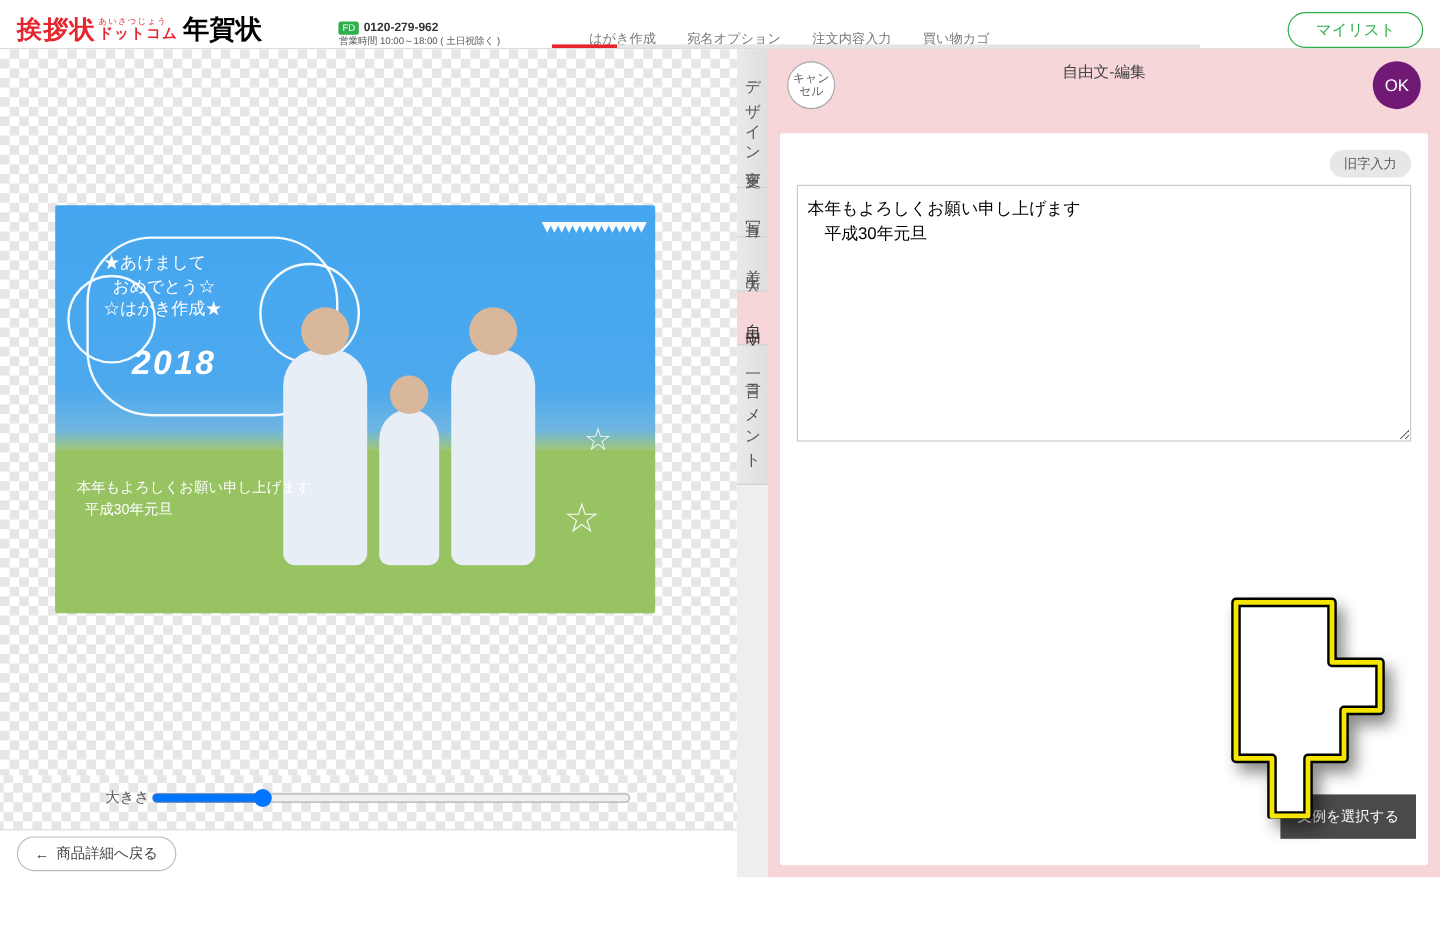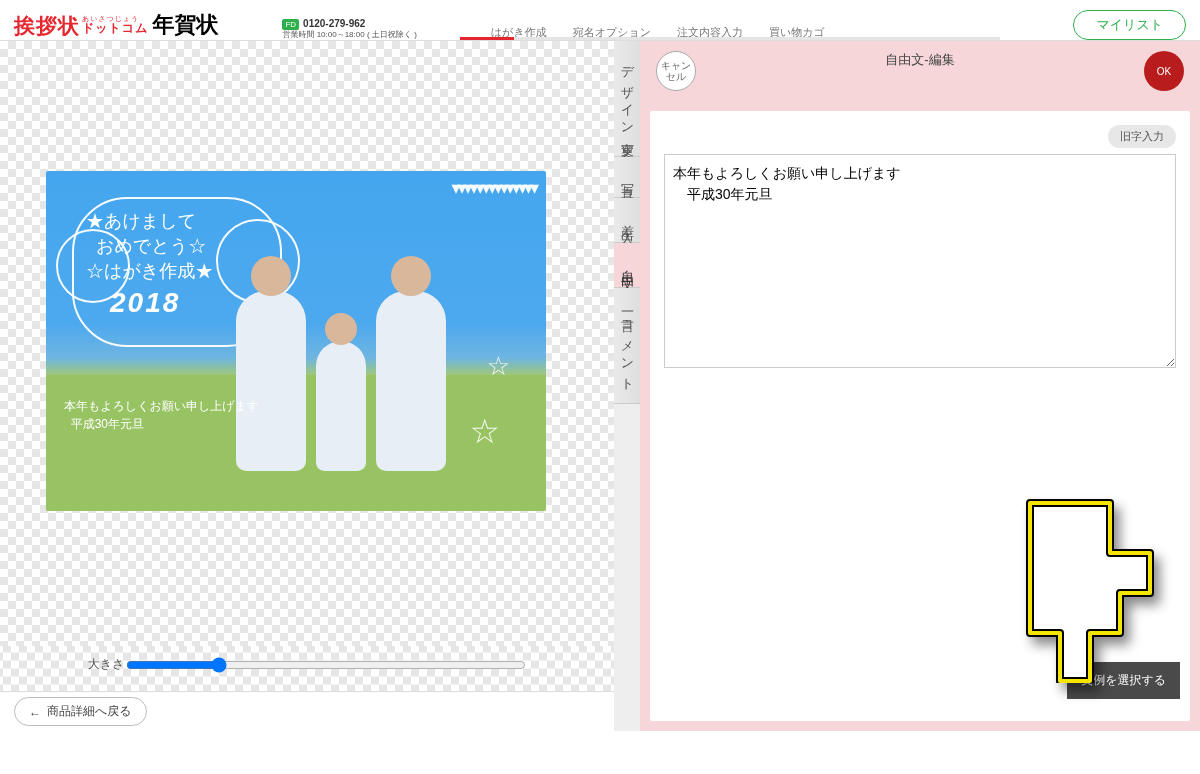--- a/index.html
+++ b/index.html
@@ -32,21 +32,21 @@
  repeating-conic-gradient(#e6e6e6 0 25%,#fff 0 50%) 50%/16px 16px;
  background-position:0 0}
 .card-preview{position:absolute;left:46px;top:130px;width:500px;height:340px;
  background:linear-gradient(to bottom,#44a6ee 0,#4da9ee 45%,#6fb5e1 55%,#9fc77a 60%,#99c363 100%);
  border-radius:2px;overflow:hidden}
 .bunting{position:absolute;top:6px;right:10px;color:rgba(255,255,255,.95);font-size:18px;letter-spacing:-3px}
 .cloud{position:absolute;left:26px;top:26px;width:210px;height:150px;border:2px solid rgba(255,255,255,.95);border-radius:55px;background:transparent}
 .cloud::before,.cloud::after{content:"";position:absolute;border:2px solid rgba(255,255,255,.95);border-radius:50%;background:inherit}
 .cloud::before{width:70px;height:70px;left:-18px;top:30px}
 .cloud::after{width:80px;height:80px;right:-20px;top:20px}
-.cloud-text{position:absolute;color:#fff;font-size:18px;line-height:1.4;left:40px;top:38px;font-weight:400}
+.cloud-text{position:absolute;color:#fff;font-size:14px;line-height:1.4;left:40px;top:38px;font-weight:400}
 .year-badge{position:absolute;left:64px;top:116px;color:#fff;font-size:28px;font-style:italic;font-weight:700;letter-spacing:2px}
 .family{position:absolute;left:120px;bottom:40px;right:30px;top:110px;display:flex;align-items:flex-end;justify-content:center;gap:10px}
 .person{width:70px;height:180px;background:#e8eef5;border-radius:30px 30px 10px 10px;position:relative}
 .person::before{content:"";position:absolute;top:-35px;left:15px;width:40px;height:40px;border-radius:50%;background:#d8b79a}
 .person.kid{height:130px;width:50px}
 .person.kid::before{width:32px;height:32px;left:9px;top:-28px}
 .preview-text{position:absolute;left:18px;bottom:78px;color:#fff;font-size:12px;line-height:1.5}
 .ground{position:absolute;left:0;right:0;bottom:0;height:40%;background:#98c363}
 .star{position:absolute;color:rgba(255,255,255,.9);font-size:26px}
 
@@ -61,21 +61,21 @@
 .vtabs{width:26px;display:flex;flex-direction:column;background:#eee}
 .vtab{flex:0 0 auto;writing-mode:vertical-rl;text-orientation:upright;font-size:13px;color:#555;padding:16px 4px;
  background:linear-gradient(to right,#eaeaea,#dedede);border-bottom:1px solid #ccc;cursor:pointer;text-align:center;letter-spacing:4px}
 .vtab.active{background:#f6d6d8;color:#333}
 
 
 .editor{flex:0 0 560px;background:#f6d6d8;padding:10px;position:relative;display:flex;flex-direction:column}
 .editor-head{display:flex;align-items:flex-start;justify-content:space-between;height:60px;padding:0 6px}
 .cancel-btn{width:40px;height:40px;border:1.5px solid #aaa;border-radius:50%;background:#fff;color:#666;font-size:10px;line-height:11px;cursor:pointer;display:flex;align-items:center;justify-content:center;text-align:center}
 .editor-title{font-size:13px;color:#444}
-.ok-btn{width:40px;height:40px;border:none;border-radius:50%;background:#b91c1c;color:#fff;font-size:10px;cursor:pointer}
+.ok-btn{width:40px;height:40px;border:none;border-radius:50%;background:#701a75;color:#fff;font-size:14px;cursor:pointer}
 
 .editor-body{background:#fff;flex:1;border-radius:2px;padding:14px;display:flex;flex-direction:column;position:relative}
 .old-input{align-self:flex-end;background:#e7e7e7;color:#555;font-size:11px;padding:4px 12px;border-radius:12px;border:none;cursor:pointer;margin-bottom:6px}
 .free-text{width:100%;height:214px;border:1px solid #ccc;resize:both;font-size:14px;padding:8px;font-family:inherit;line-height:1.5}
 
 .select-example{position:absolute;right:10px;bottom:22px;background:#4a4a4a;color:#fff;font-size:12px;padding:10px 14px;border:none;cursor:pointer}
 
 
 .pointer-hand{position:absolute;right:30px;bottom:34px;filter:drop-shadow(6px 8px 6px rgba(0,0,0,.45))}
 .pointer-hand svg{width:160px;height:200px}

